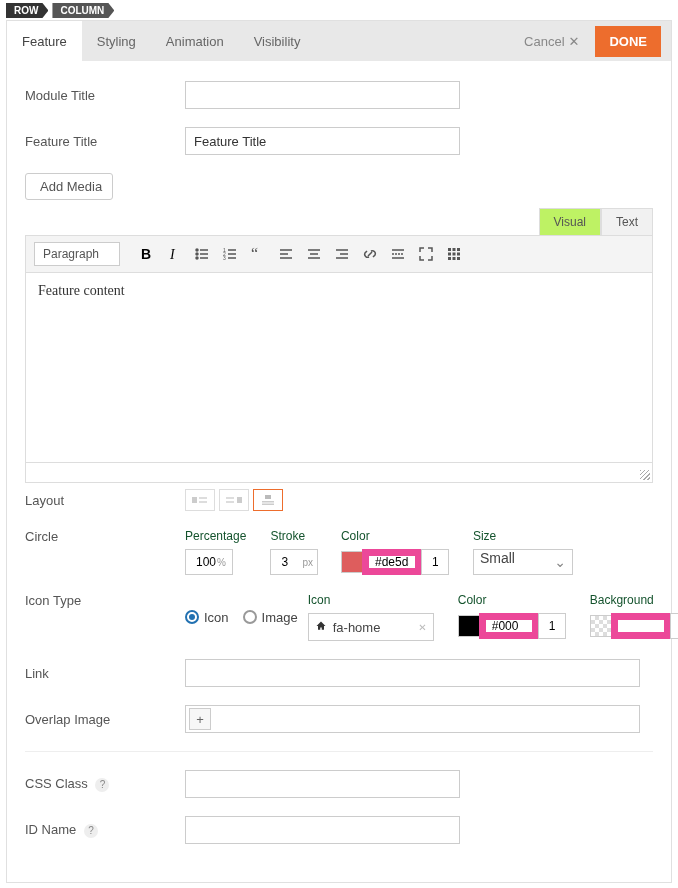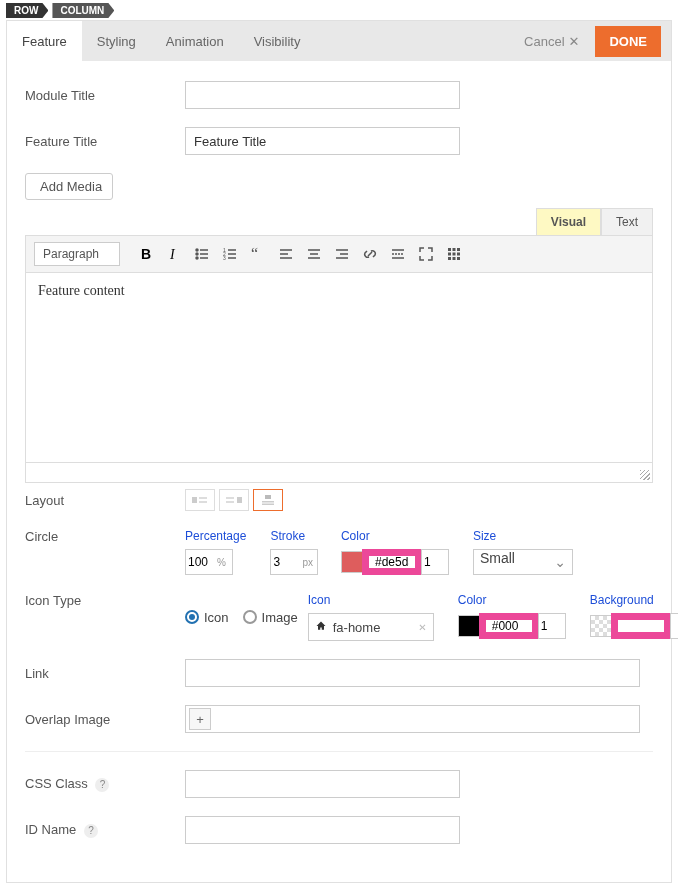--- a/index.html
+++ b/index.html
@@ -18,36 +18,36 @@
 .row { display: flex; align-items: center; margin-bottom: 18px; }
 .row-top { display: flex; align-items: flex-start; margin-bottom: 18px; }
 .label { width: 160px; color: #555; font-size: 13px; flex-shrink: 0; }
 .input { border: 1px solid #ccc; height: 28px; padding: 0 8px; font-size: 13px; color: #333; }
 .input-med { width: 275px; }
 .input-wide { width: 455px; }
 .media-btn { border: 1px solid #ccc; background: #fff; padding: 5px 10px; border-radius: 3px; cursor: pointer; display: inline-flex; align-items: center; gap: 4px; font-size: 13px; color: #555; }
 .editor-wrap { margin-top: 8px; }
 .editor-tabs { display: flex; justify-content: flex-end; }
 .editor-tab { border: 1px solid #ddd; border-bottom: none; padding: 6px 14px; background: #f1f1f1; color: #555; cursor: pointer; font-size: 12px; }
-.editor-tab.active { background: #fef9c3; font-weight: bold; }
+.editor-tab.active { background: #bef264; }
 .toolbar { border: 1px solid #ddd; background: #f4f4f4; padding: 6px 8px; display: flex; align-items: center; gap: 4px; }
 .format-select { border: 1px solid #ccc; background: #fff; padding: 4px 20px 4px 8px; font-size: 12px; color: #555; position: relative; }
 .tb-btn { width: 24px; height: 24px; display: flex; align-items: center; justify-content: center; color: #555; cursor: pointer; }
 .tb-btn svg { width: 16px; height: 16px; }
 .editor-area { border: 1px solid #ddd; border-top: none; min-height: 190px; padding: 10px 12px; font-family: Georgia, serif; font-size: 14px; color: #333; }
 .path-bar { border: 1px solid #ddd; border-top: none; height: 20px; position: relative; }
 .path-bar::after { content: ""; position: absolute; right: 2px; bottom: 2px; width: 10px; height: 10px; background: repeating-linear-gradient(135deg, #aaa 0 1px, transparent 1px 3px); }
 .layout-opts { display: flex; gap: 4px; }
 .layout-opt { width: 30px; height: 22px; border: 1px solid #ddd; display: flex; align-items: center; justify-content: center; cursor: pointer; }
 .layout-opt.active { border: 1px solid #ed6d2d; }
 .layout-opt svg { width: 18px; height: 12px; }
 .sub-grid { display: flex; gap: 24px; }
 .sub-col { display: flex; flex-direction: column; gap: 6px; }
-.sub-label { font-size: 12px; color: #1d4ed8; }
-.small-input { border: 1px solid #ccc; height: 26px; width: 48px; padding: 0 2px; font-size: 12px; }
+.sub-label { font-size: 12px; color: #14532d; }
+.small-input { border: 1px solid #ccc; height: 26px; width: 48px; padding: 0 10px; font-size: 12px; }
 .unit { font-size: 10px; color: #999; margin-left: -16px; margin-right: 4px; pointer-events:none; }
 .color-swatch { width: 22px; height: 22px; border: 1px solid #ccc; }
 .color-field { border: 7px solid #ec4899; height: 26px; width: 60px; padding: 4px 6px; font-size: 12px; }
 .select { border: 1px solid #ccc; height: 26px; width: 100px; padding: 0 6px; font-size: 14px; background: #fff; position: relative; }
 .select::after { content: "⌄"; position: absolute; right: 6px; top: 4px; color: #888; }
 .radios { display: flex; gap: 14px; align-items: center; }
 .radio { display: flex; align-items: center; gap: 5px; cursor: pointer; }
 .radio-dot { width: 14px; height: 14px; border: 2px solid #999; border-radius: 50%; display: flex; align-items: center; justify-content: center; }
 .radio.active .radio-dot { border-color: #2271b1; }
 .radio.active .radio-dot::after { content: ""; width: 6px; height: 6px; background: #2271b1; border-radius: 50%; }

